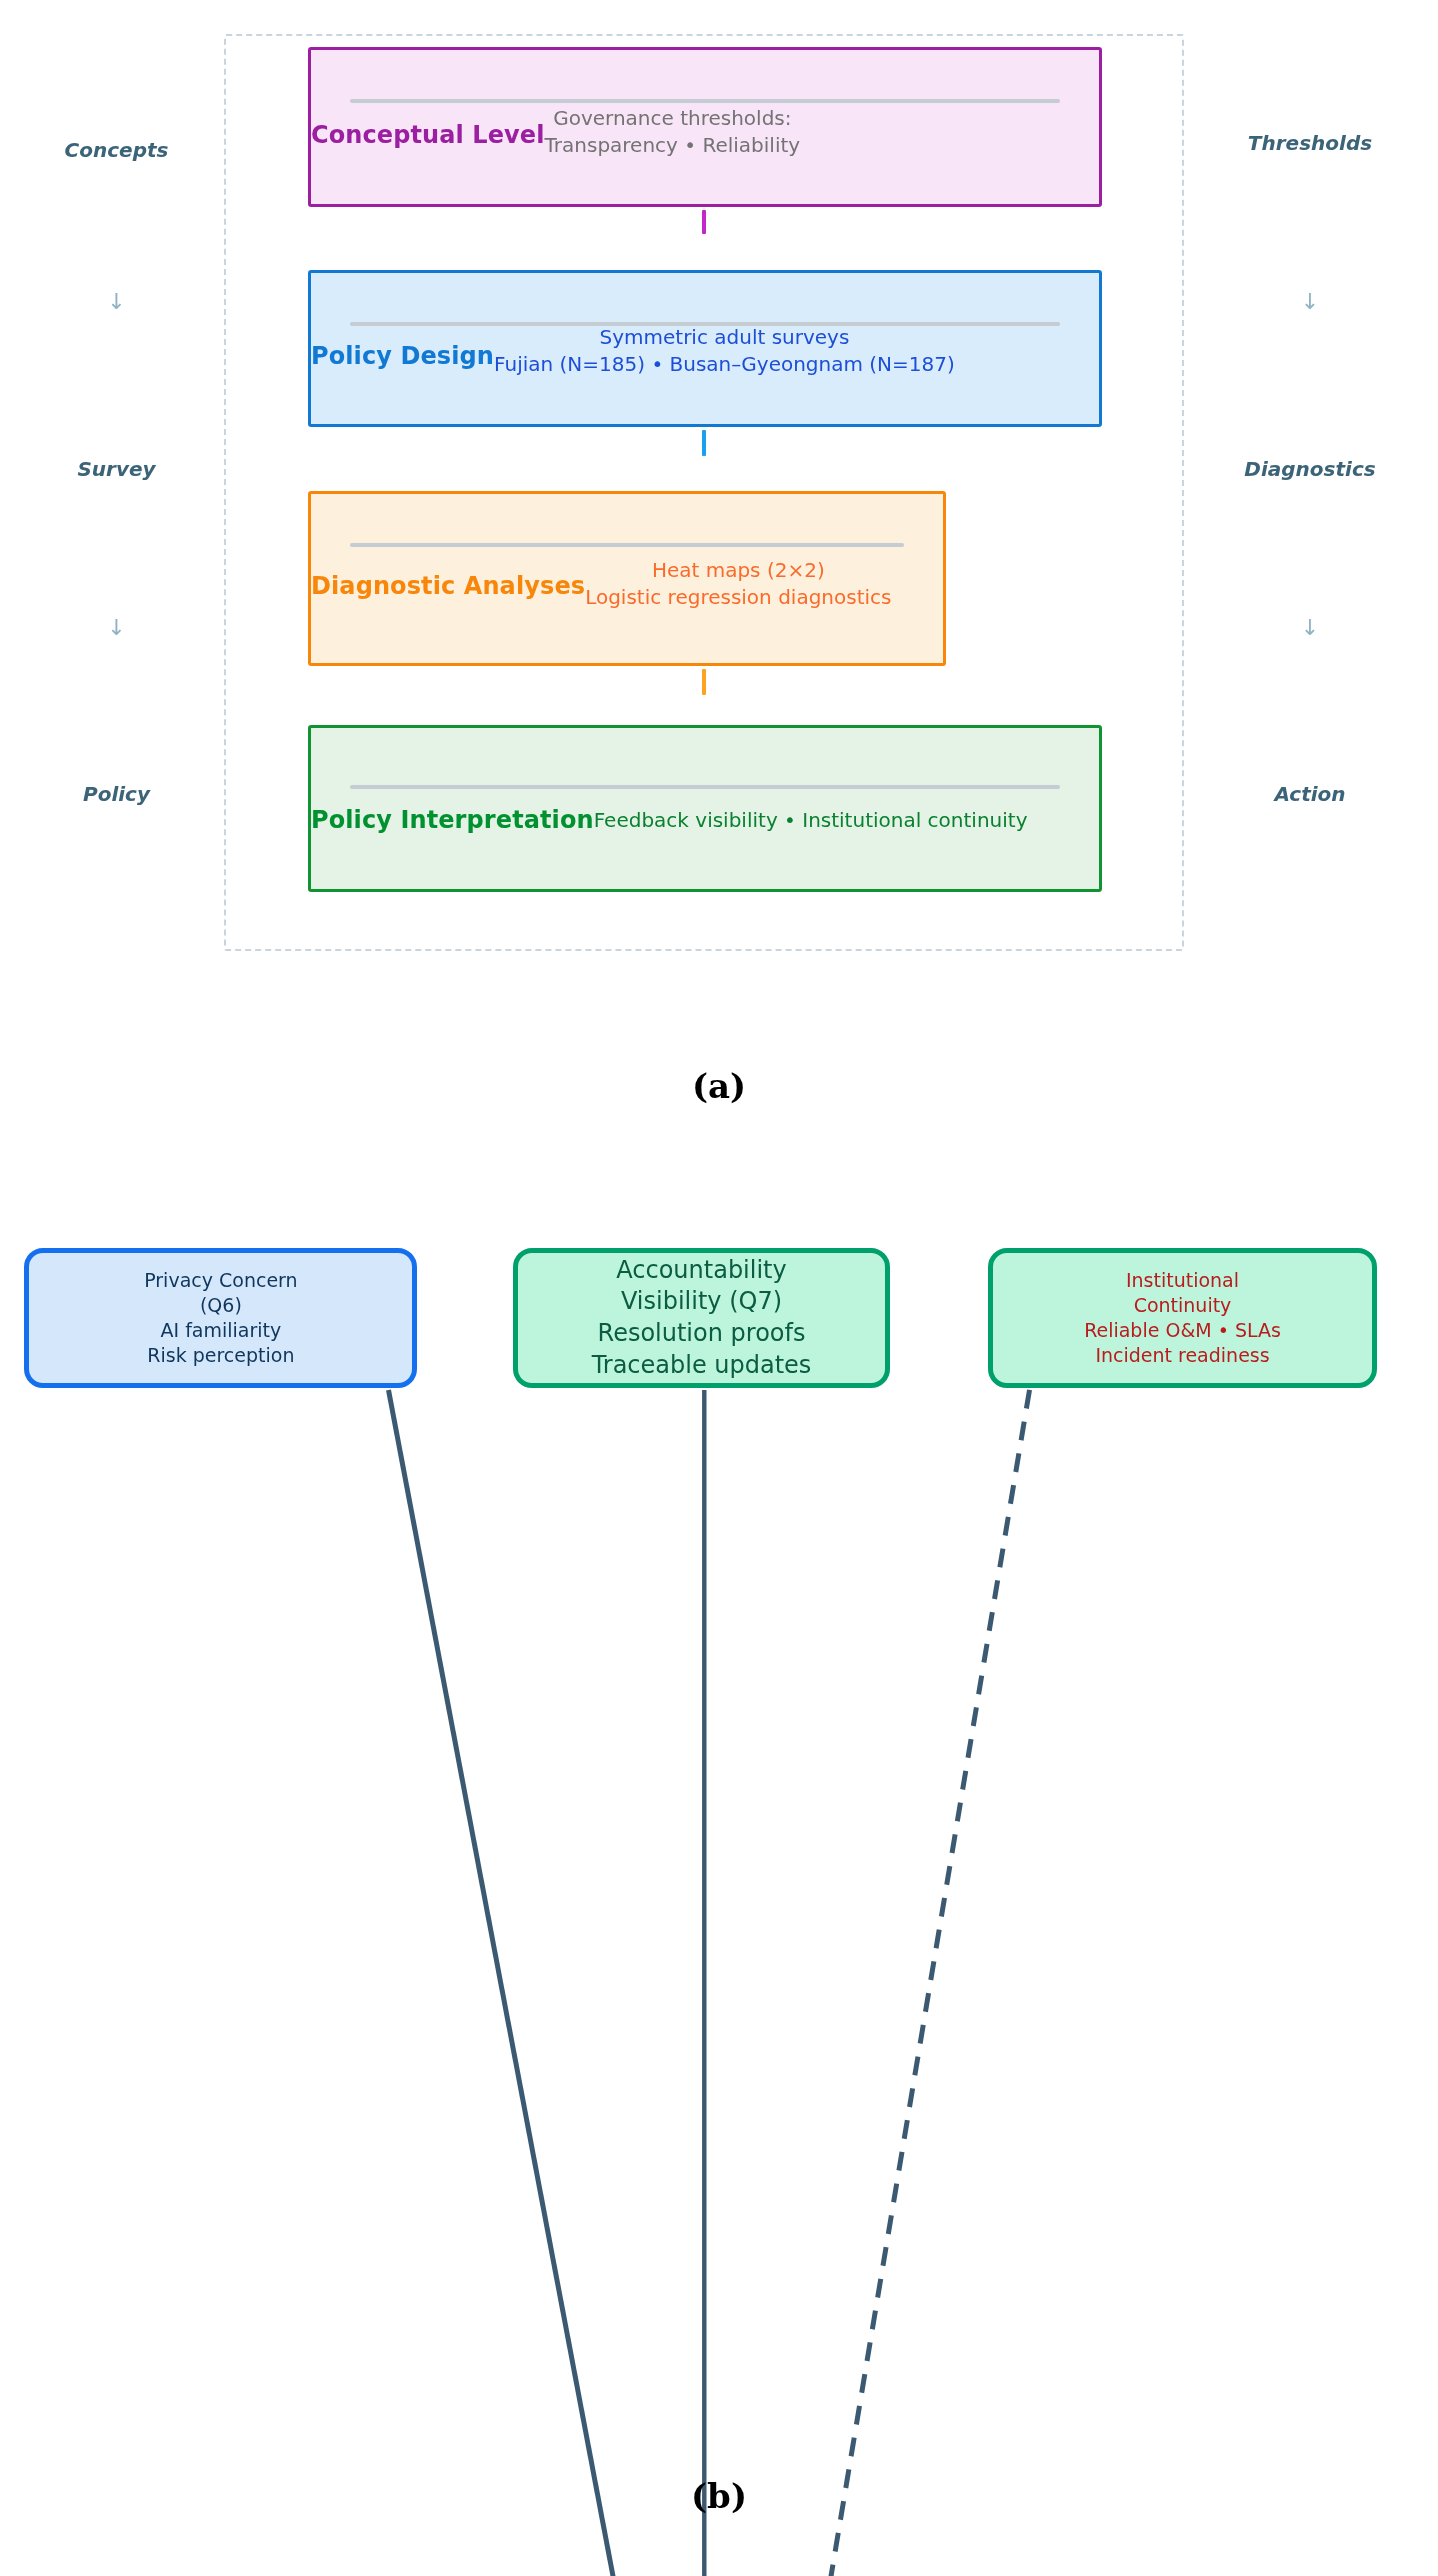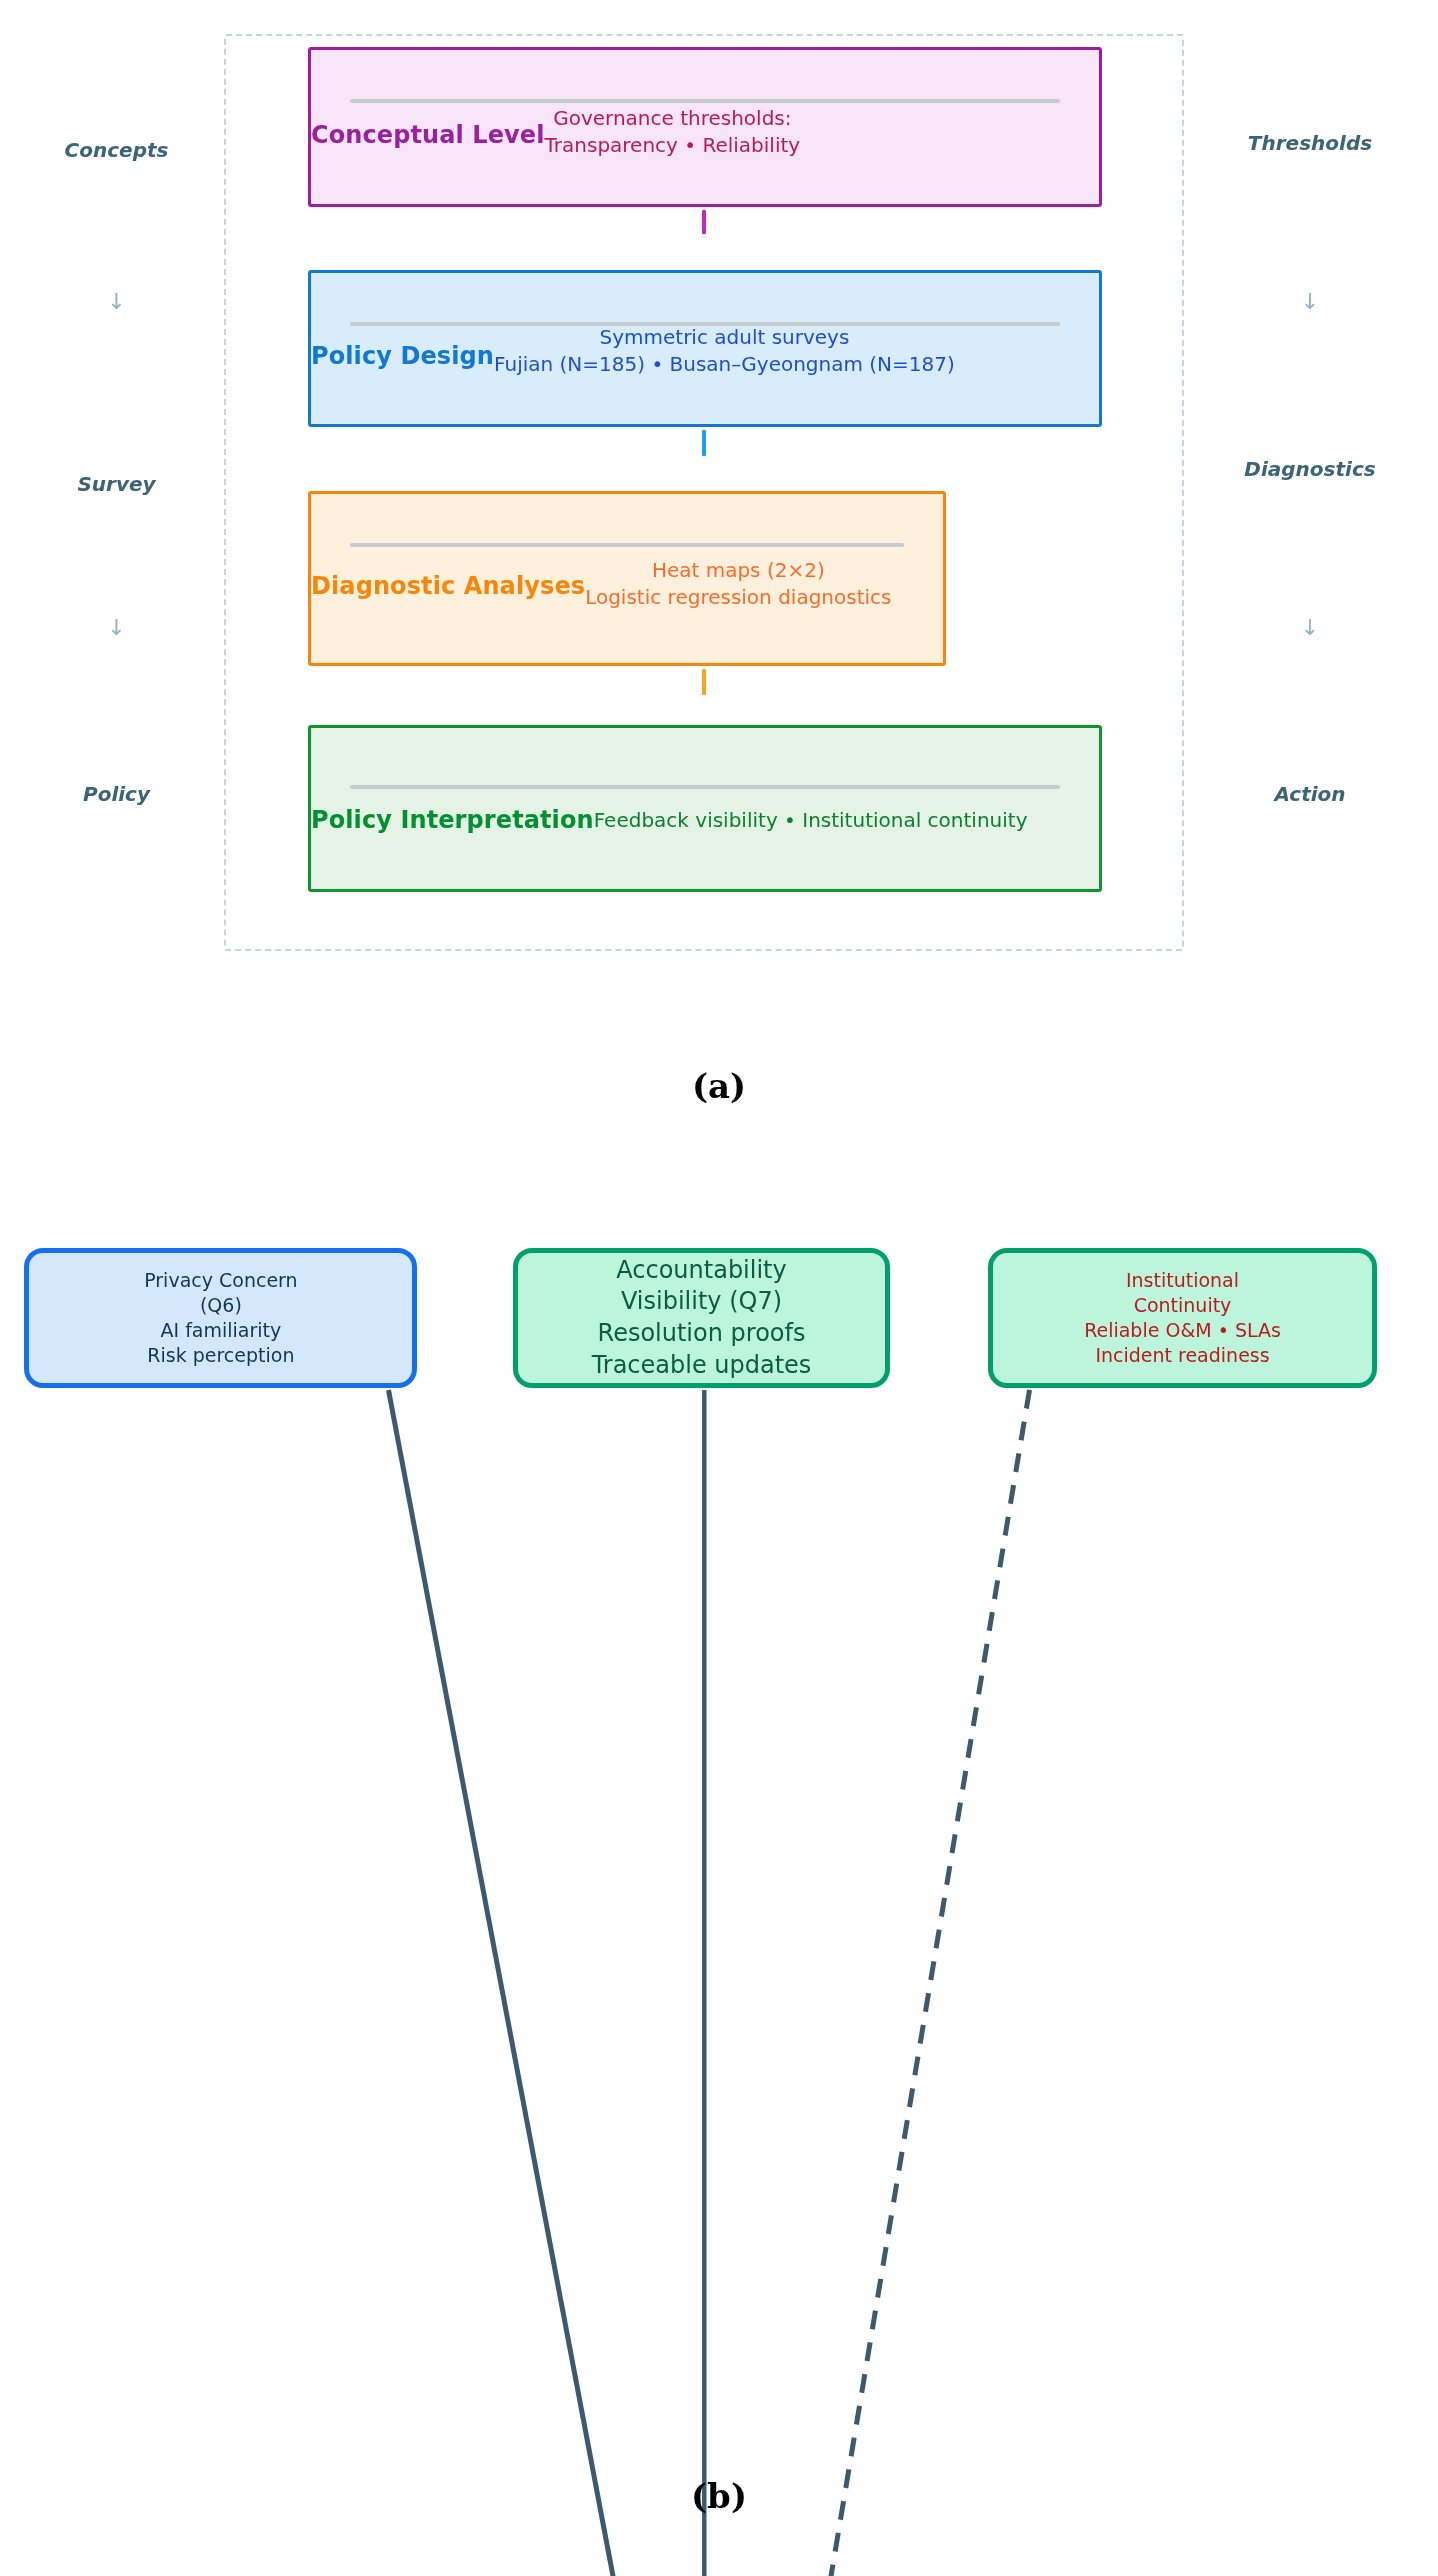--- a/index.html
+++ b/index.html
@@ -69,21 +69,21 @@
   }
 
   
   #box-conceptual {
     left: 308px; top: 47px; width: 794px; height: 160px;
     background: #f8e6f8;
     border: 3.9px solid #9b1fa0;
   }
   #box-conceptual .stage-title { color: #9b1fa0; margin-top: 15.5px; }
   #box-conceptual .stage-rule { top: 49px; left: 39px; right: 39px; }
-  #box-conceptual .stage-body { color: #be185d; margin-top: 10px; text-align: center; }
+  #box-conceptual .stage-body { color: #737373; margin-top: 10px; text-align: center; }
 
   
   #box-survey {
     left: 308px; top: 270px; width: 794px; height: 157px;
     background: #d9ecfb;
     border: 3.9px solid #1178d4;
   }
   #box-survey .stage-title { color: #1178d4; margin-top: 15.5px; }
   #box-survey .stage-rule { top: 49px; left: 39px; right: 39px; }
   #box-survey .stage-body { color: #1d4ed8; margin-top: 4px; }
@@ -127,21 +127,21 @@
     text-align: center;
     white-space: nowrap;
   }
   .side-arrow {
     position: absolute;
     font-size: 22px;
     color: #8fb3c4;
     text-align: center;
   }
   #lbl-concepts { left: 0px; top: 138px; width: 233px; font-style: italic; }
-  #lbl-survey   { left: 0px; top: 457px; width: 233px; margin-top: 15px; }
+  #lbl-survey   { left: 0px; top: 457px; width: 233px; }
   #lbl-policy   { left: 0px; top: 782px; width: 233px; }
   #arr-l1 { left: 0px; top: 289px; width: 233px; }
   #arr-l2 { left: 0px; top: 615px; width: 233px; }
 
   #lbl-thresholds   { left: 1188px; top: 131px; width: 244px; }
   #lbl-diagnostics  { left: 1188px; top: 457px; width: 244px; }
   #lbl-action       { left: 1188px; top: 782px; width: 244px; }
   #arr-r1 { left: 1188px; top: 289px; width: 244px; }
   #arr-r2 { left: 1188px; top: 615px; width: 244px; }
 

